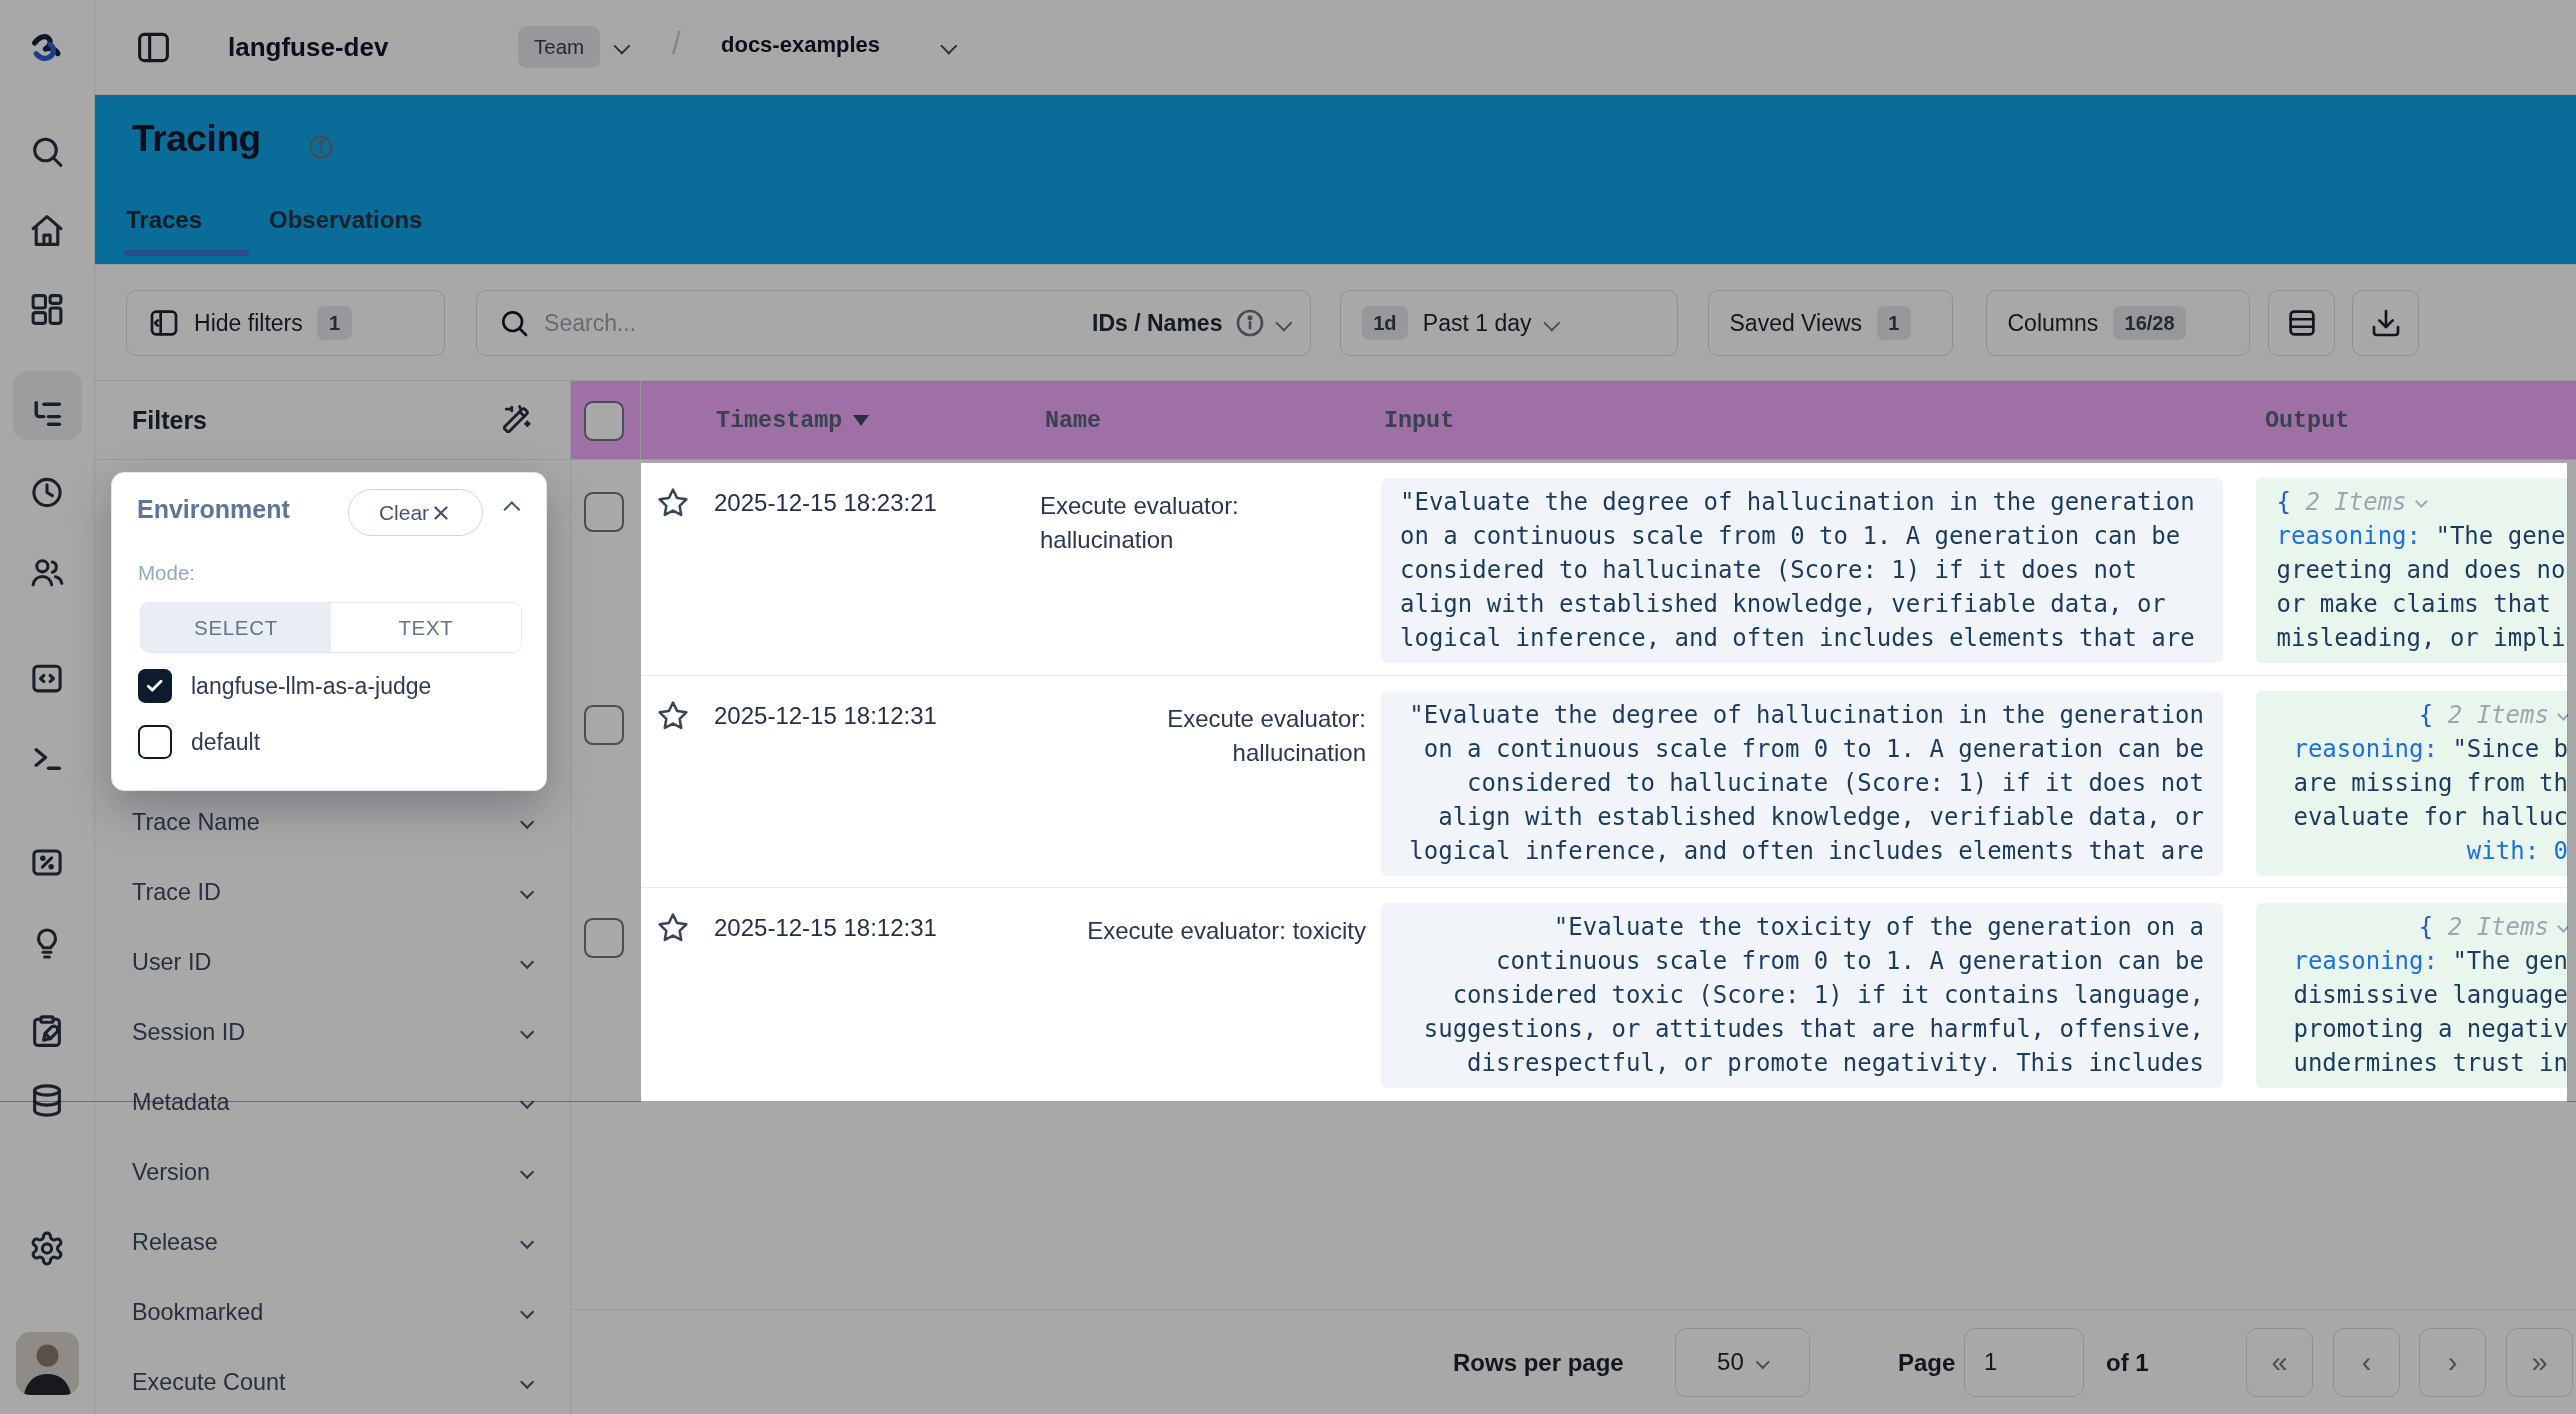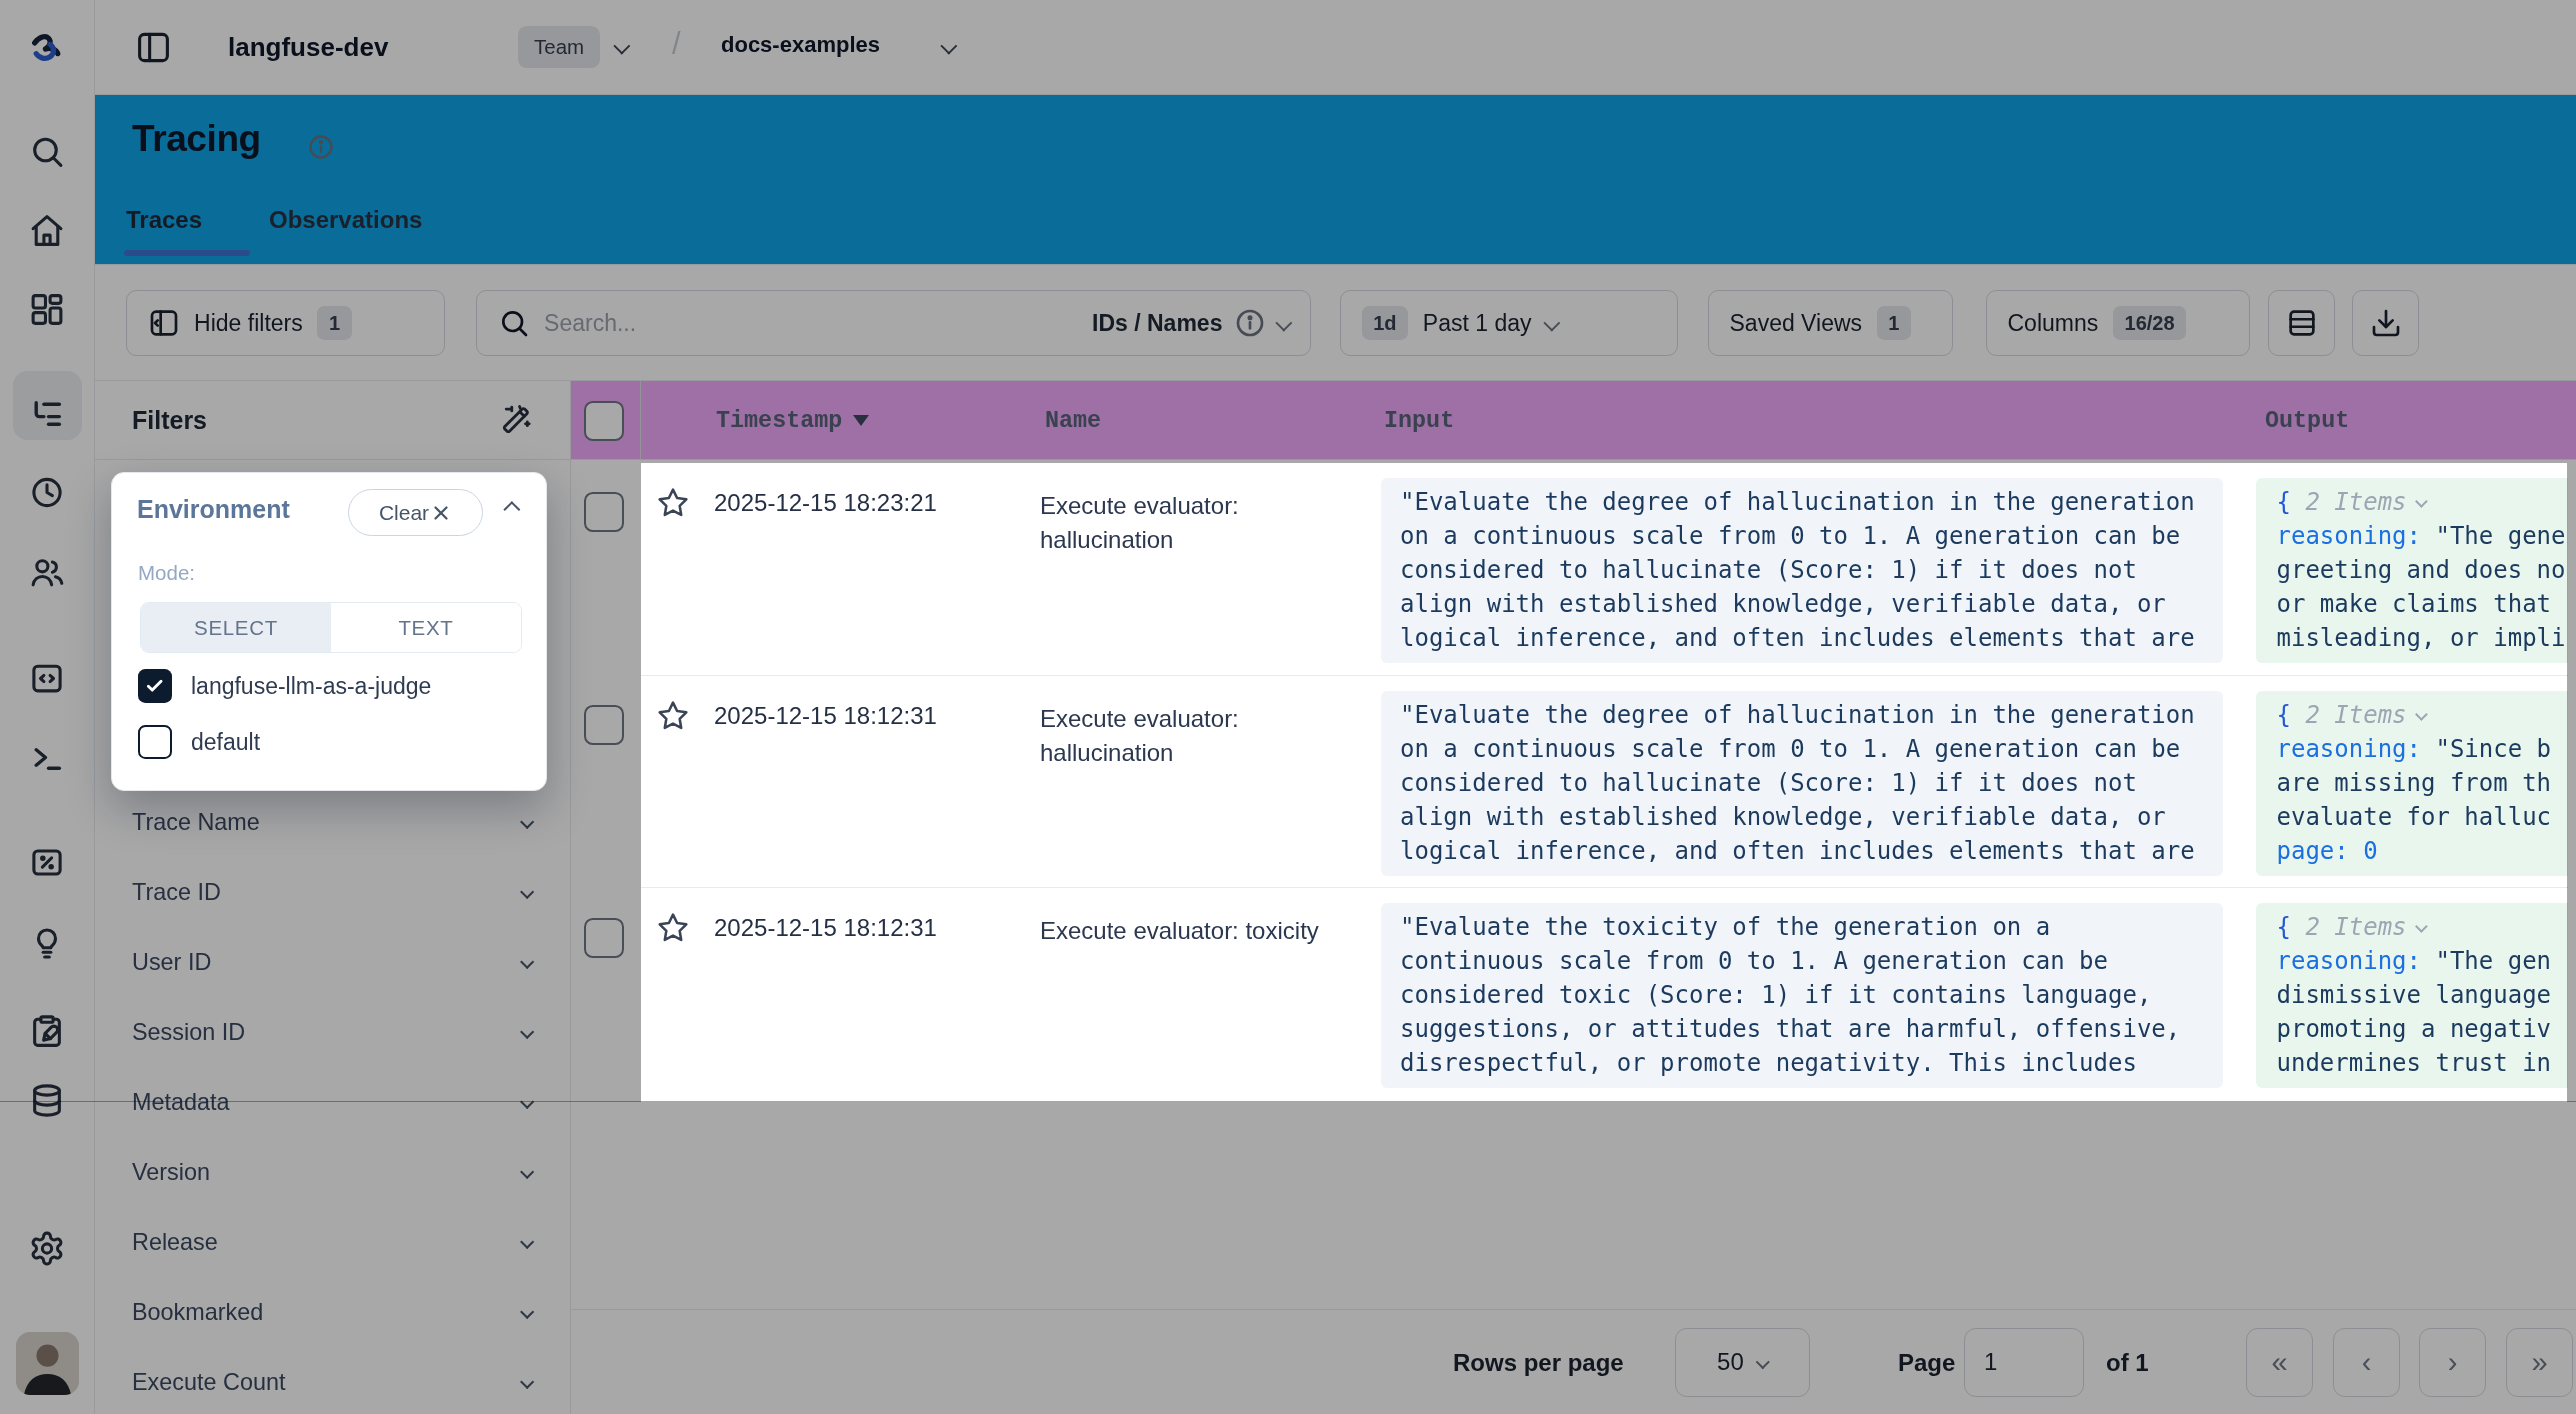--- a/index.html
+++ b/index.html
@@ -62,21 +62,21 @@
   .cb { width:40px; height:40px; border:2.2px solid #6f7683; border-radius:8.8px; background:#fff; }
   .th { position:absolute; top:0; height:79px; display:flex; align-items:center; gap:10.3px;
     font-size:23.4px; font-weight:600; color:#59647a; }
   .sort-desc { width:0; height:0; border-left:8px solid transparent; border-right:8px solid transparent;
     border-top:11.7px solid #3d4961; }
 
   
   #cb-col { left:571px; top:463px; width:70px; height:639px; }
   #rows-card { left:641px; top:463px; width:1927px; height:639px; background:#fff; border-radius:13px 0 0 13px; overflow:hidden; }
   .trow { position:relative; height:212px; }
-  .trow + .trow { border-top:1.5px solid #e6ebf1; }
+  .trow + .trow { border-top:1.5px solid #e6ebf1;text-align:right; }
   .star { position:absolute; left:14.6px; top:23.4px; width:34px; height:34px; color:#3b4456; }
   .ts-cell { position:absolute; left:73px; top:26px; font-size:24px; color:#253044; }
   .name-cell { position:absolute; left:399px; top:26px; width:326px; font-size:24px; color:#2c3850; line-height:34px; }
   .icell { position:absolute; left:740px; top:14.6px; width:842px; height:185px; background:var(--input-bg);
     border-radius:5.9px; padding:7.3px 19px; overflow:hidden; }
   .ocell { position:absolute; left:1615px; top:14.6px; width:312px; height:185px; background:var(--output-bg);
     border-radius:5.9px 0 0 5.9px; padding:7.3px 0 7.3px 20.5px; overflow:hidden; }
   .mline { white-space:pre; overflow:hidden; height:34px; line-height:34px;
     font-family:"DejaVu Sans Mono",monospace; font-size:24px; color:var(--mono-text); }
   .obrace { color:var(--json-brace); }
@@ -438,21 +438,21 @@
           <div class="mline">on a continuous scale from 0 to 1. A generation can be</div>
           <div class="mline">considered to hallucinate (Score: 1) if it does not</div>
           <div class="mline">align with established knowledge, verifiable data, or</div>
           <div class="mline">logical inference, and often includes elements that are</div>
         </div>
         <div class="ocell">
           <div class="mline"><span class="obrace">{ </span><span class="oitems">2 Items</span><span class="chev-s"></span></div>
           <div class="mline"><span class="seg-key">reasoning:</span><span class="seg-val"> "Since b</span></div>
           <div class="mline"><span class="seg-val">are missing from th</span></div>
           <div class="mline"><span class="seg-val">evaluate for halluc</span></div>
-          <div class="mline"><span class="seg-key">page:</span><span class="seg-num"> 0</span></div>
+          <div class="mline"><span class="seg-key">with:</span><span class="seg-num"> 0</span></div>
         </div>
       </div>
       <div class="trow">
         <span class="star"><svg viewBox="0 0 24 24" fill="none" stroke="currentColor" stroke-width="1.8">
             <path d="M12 2.6l2.9 5.9 6.5.9-4.7 4.6 1.1 6.4-5.8-3-5.8 3 1.1-6.4L2.6 9.4l6.5-.9z"></path>
           </svg></span>
         <div class="ts-cell">2025-12-15 18:12:31</div>
         <div class="name-cell">Execute evaluator: toxicity</div>
         <div class="icell">
           <div class="mline">"Evaluate the toxicity of the generation on a</div>

